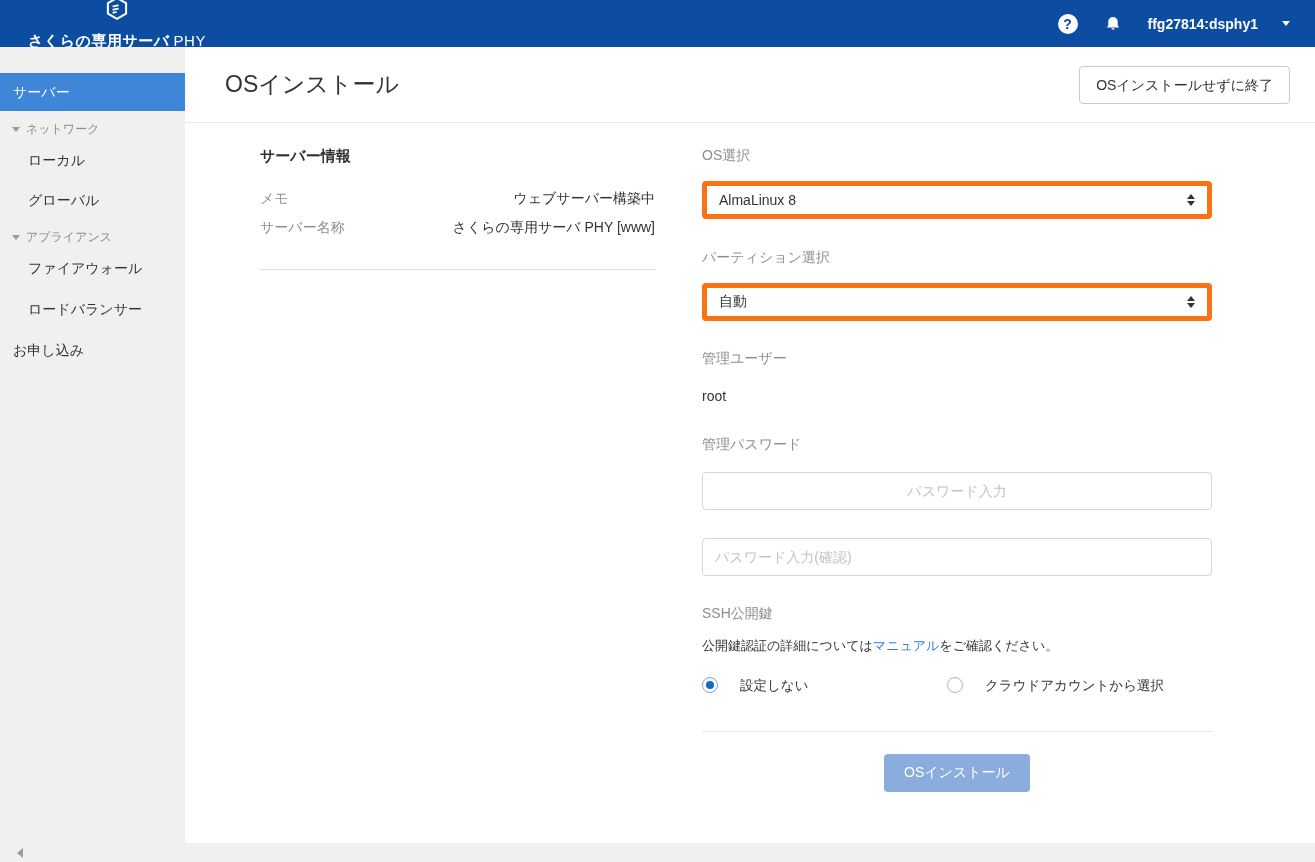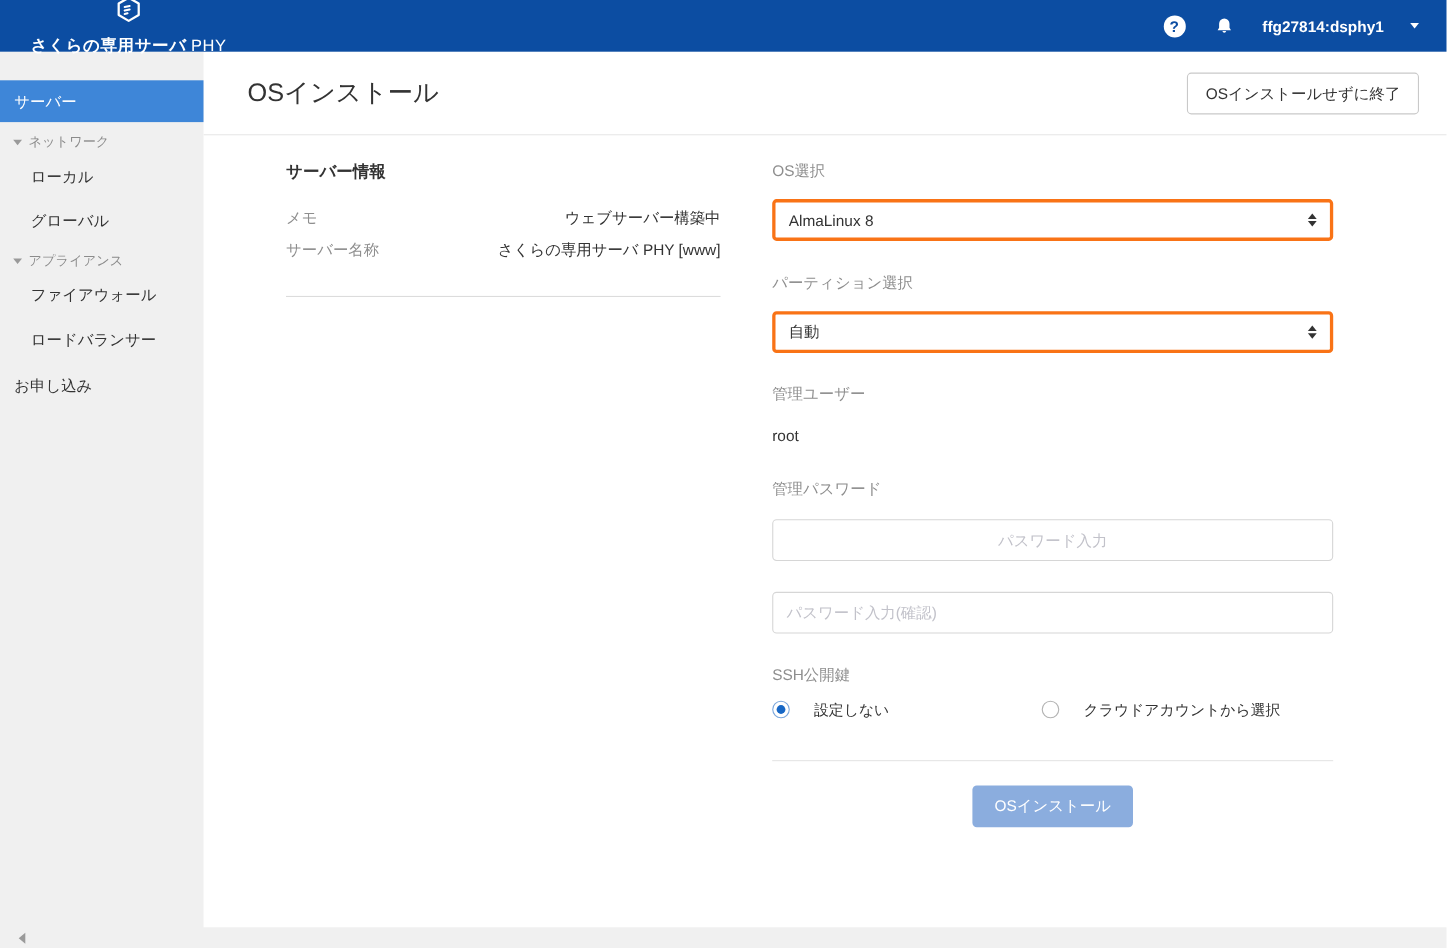--- a/index.html
+++ b/index.html
@@ -51,21 +51,21 @@
   .content { display:flex; padding:24px 0 0 75px; }
   .col-left { width:395px; flex:none; }
   .info-heading { font-size:15px; font-weight:700; color:#333; margin-bottom:24px; }
   .info-row { display:flex; justify-content:space-between; font-size:14px; margin-bottom:11px; }
   .info-label { color:#8e8e8e; }
   .info-value { color:#333; }
   .info-divider { margin-top:32px; border-bottom:1px solid #dcdcdc; }
 
   .col-right { width:510px; flex:none; margin-left:47px; }
   .f-label { color:#8e8e8e; font-size:14px; margin-bottom:16px; }
-  .select { width:100%; height:38px; border:3px solid #f97316; border-radius:4px; background:#fff;
+  .select { width:100%; height:38px; border:5px solid #f97316; border-radius:4px; background:#fff;
     display:flex; align-items:center; justify-content:space-between; padding:0 12px; cursor:pointer; }
   .select-value { font-size:14px; color:#333; }
   .select-arrows { display:flex; flex-direction:column; gap:2px; align-items:center; }
   .select-arrows .up { width:0; height:0; border-left:4px solid transparent; border-right:4px solid transparent;
     border-bottom:5px solid #333; }
   .select-arrows .down { width:0; height:0; border-left:4px solid transparent; border-right:4px solid transparent;
     border-top:5px solid #333; }
   .mb30 { margin-bottom:30px; } .mb29 { margin-bottom:29px; } .mb28 { margin-bottom:28px;text-align:center; }
   .mb20 { margin-bottom:20px; } .mb32 { margin-bottom:32px; } .mb18 { margin-bottom:18px; }
   .mb14 { margin-bottom:14px; } .mb22 { margin-bottom:22px; }
@@ -179,20 +179,23 @@
       </div>
 
       <div class="f-label mb20">管理ユーザー</div>
       <div class="plain-value mb32">root</div>
 
       <div class="f-label mb18">管理パスワード</div>
       <input type="password" class="text-input mb28" placeholder="パスワード入力" style="">
       <input type="password" class="text-input mb29" placeholder="パスワード入力(確認)" style="">
 
       <div class="f-label mb14">SSH公開鍵</div>
+      <p class="ssh-note mb22">
+        <span>公開鍵認証の詳細については</span><a>マニュアル</a><span>をご確認ください。</span>
+      </p>
 
       <div class="radio-grid">
         <label class="radio-opt">
           <span class="radio checked"></span>
           <span class="radio-label">設定しない</span>
         </label>
         <label class="radio-opt">
           <span class="radio"></span>
           <span class="radio-label">クラウドアカウントから選択</span>
         </label>

